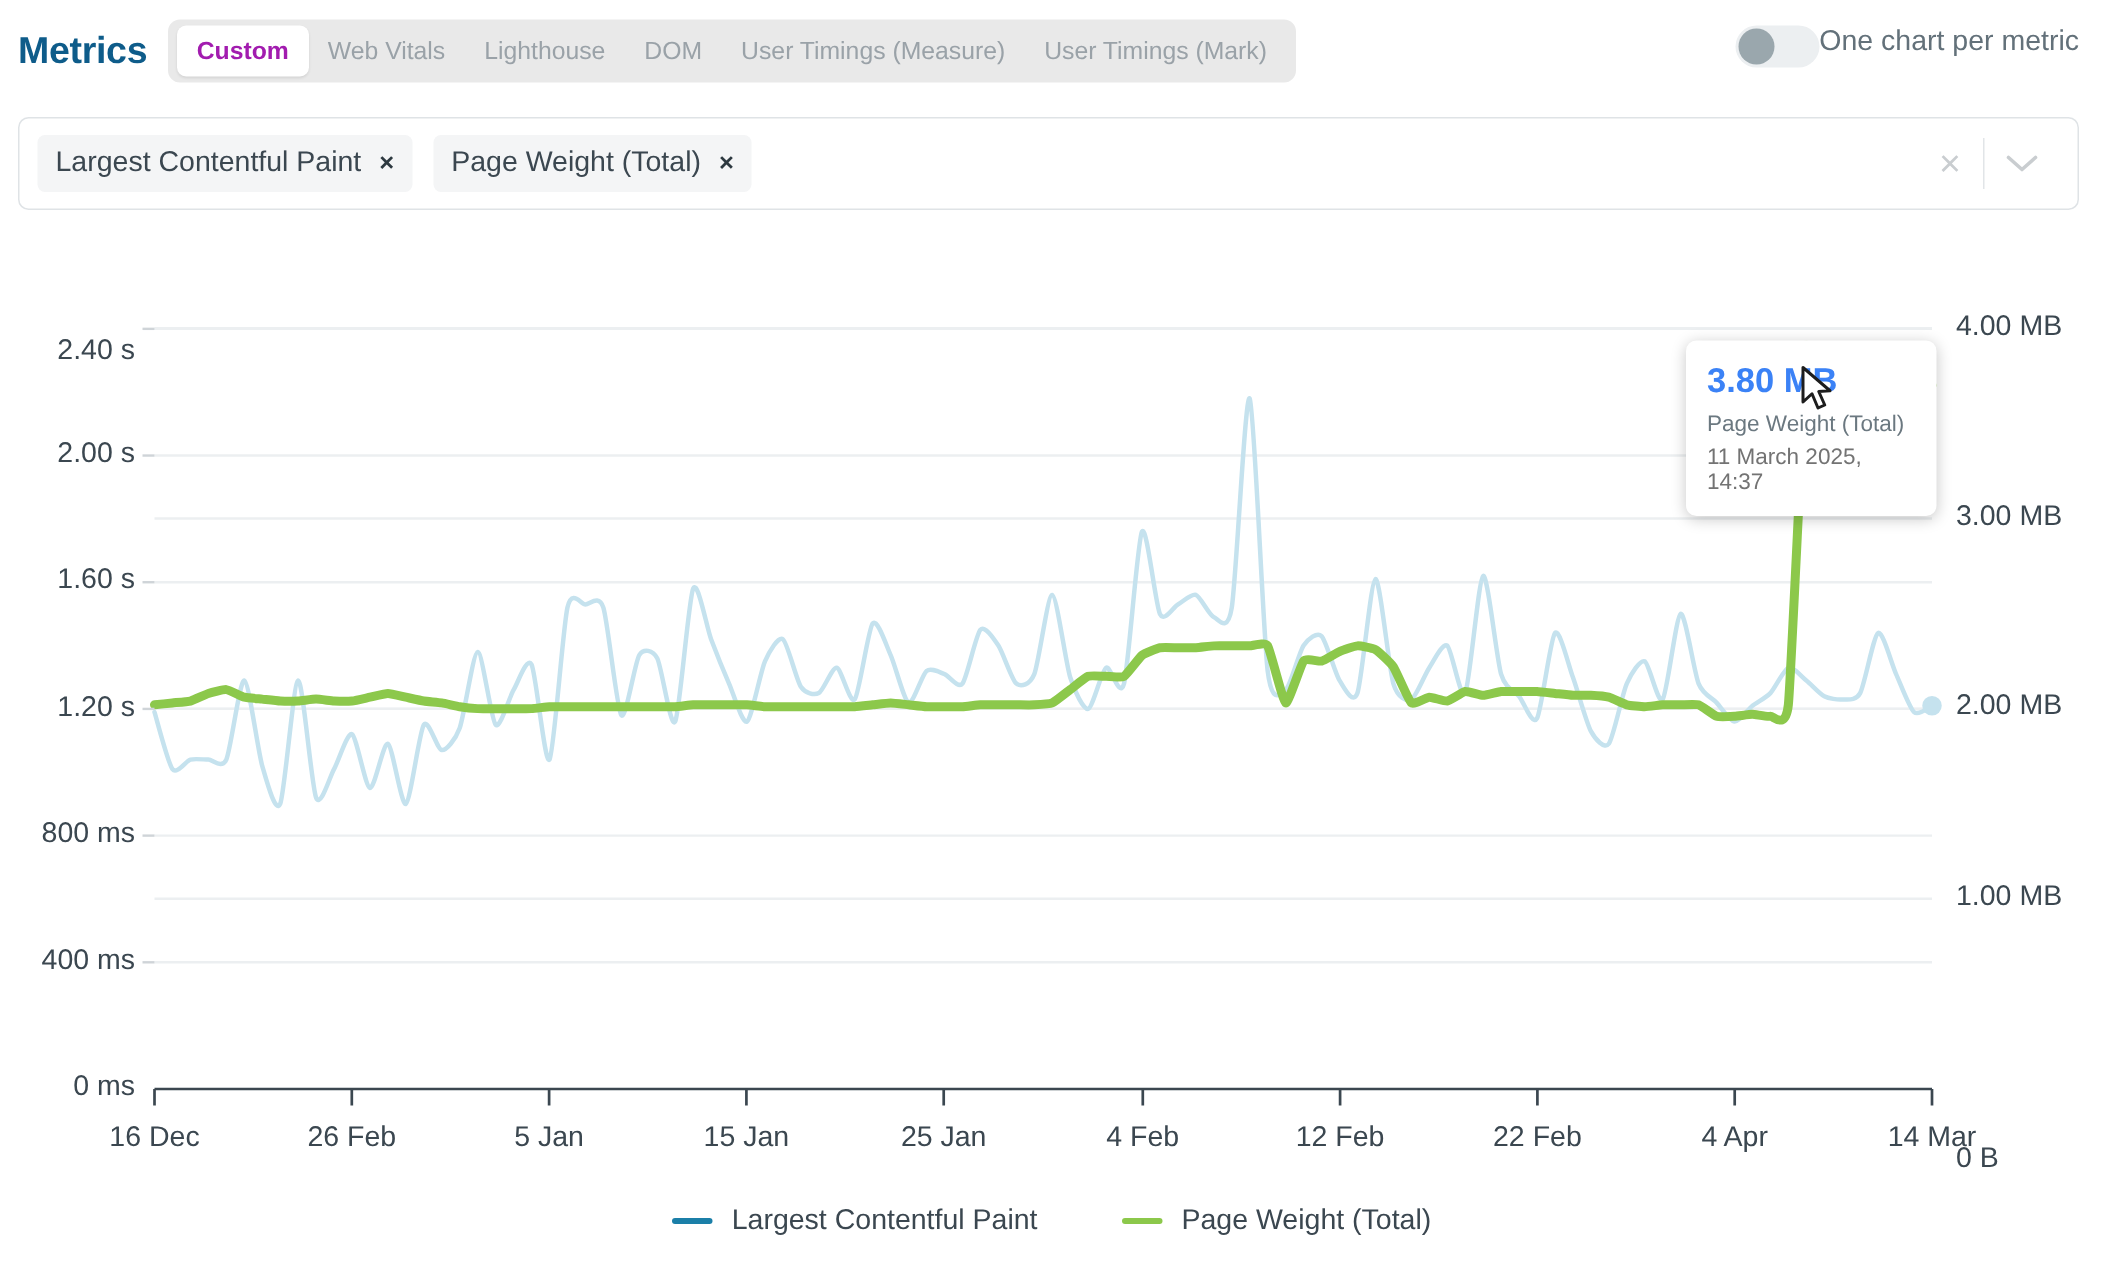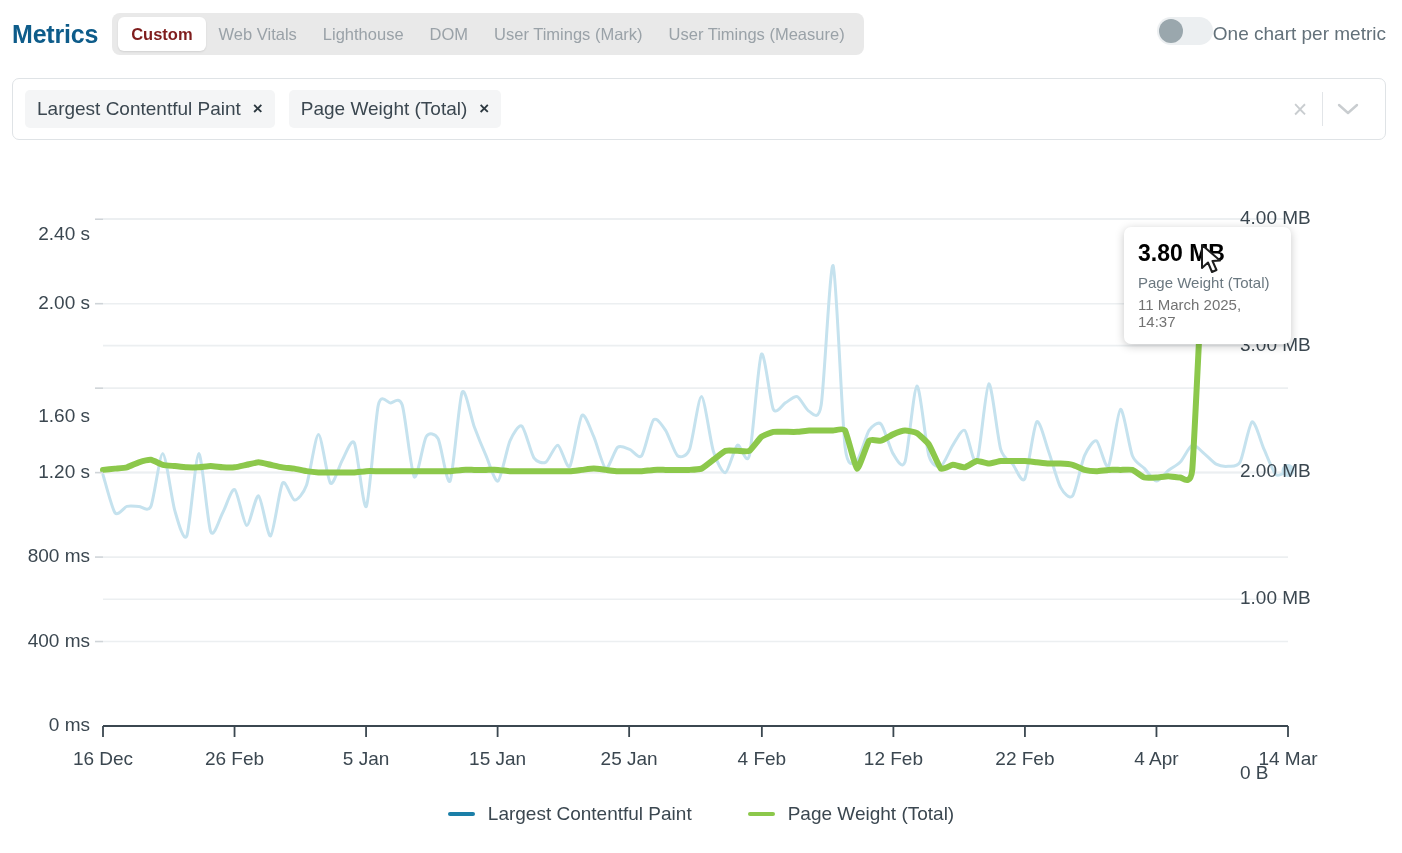--- a/index.html
+++ b/index.html
@@ -24,26 +24,26 @@
   .tabbar {
     margin-left: 14px; height: 42px; background: #e9e9e9;
     border-radius: 8px; display: flex; align-items: center; padding: 4px 6px;
   }
   .tab {
     height: 34px; padding: 0 13px; display: flex; align-items: center;
     font-size: 16.5px; color: #9aa2a8; border-radius: 6px; cursor: pointer;
     white-space: nowrap;
   }
   .tab.active {
-    background: #ffffff; color: #7f1d1d; font-weight: bold;
+    background: #ffffff; color: #a21caf; font-weight: bold;
     box-shadow: 0 1px 2px rgba(0,0,0,.10);
   }
   .toggle-wrap {
     position: absolute; right: 16px; top: 17px;
-    display: flex; align-items: flex-end; 
+    display: flex; align-items: flex-start; 
   }
   .toggle {
     width: 56px; height: 28px; border-radius: 14px; background: #eceff1;
     position: relative; cursor: pointer; flex: none;
   }
   .toggle .knob {
     position: absolute; left: 2px; top: 2px; width: 24px; height: 24px;
     border-radius: 50%; background: #9aa7ad;
   }
   .toggle-label { font-size: 19px; color: #63717a; white-space: nowrap; }
@@ -71,58 +71,58 @@
     width: 50px; text-align: center; color: #c9cdd0; cursor: pointer;
     display: flex; align-items: center; justify-content: center;
   }
 
   
   .chart-area { position: absolute; left: 0; top: 148px; width: 1402px; height: 705px; }
   .yaxis-label {
     position: absolute; font-size: 19px; color: #3b4750; white-space: nowrap;
   }
   .yl { text-align: right; width: 86px; left: 4px; }
-  .yr { text-align: right; left: 1240px; }
+  .yr { text-align: right; left: 1304px; }
   .xaxis-label {
     position: absolute; font-size: 19px; color: #3b4750; white-space: nowrap;
     transform: translateX(-50%); top: 600px;
   }
   .legend {
     position: absolute; left: 0; top: 655px; width: 1402px;
     display: flex; justify-content: center; align-items: center; gap: 56px;
   }
   .legend-item { display: flex; align-items: center; gap: 13px; cursor: pointer; }
   .legend-swatch { width: 27px; height: 4px; border-radius: 2px; }
   .legend-text { font-size: 19px; color: #3b4750; }
 
   
   .tooltip {
     position: absolute; left: 1124px; top: 227px; width: 167px;
     background: #fff; border-radius: 7px; padding: 13px 14px 14px 14px;
     box-shadow: 0 2px 10px rgba(0,0,0,.22);
   }
-  .tt-value { font-size: 23px; font-weight: bold; color: #000000; line-height: 1.15; }
+  .tt-value { font-size: 23px; font-weight: bold; color: #3b82f6; line-height: 1.15; }
   .tt-metric { font-size: 15px; color: #6b7880; margin-top: 8px; }
   .tt-date { font-size: 15px; color: #737373; margin-top: 5px; }
   .cursor-arrow { position: absolute; left: 1200px; top: 243px; pointer-events: none; }
 </style>
 </head>
 <body>
 
 <div class="app">
 
   <div class="header">
     <div class="title">Metrics</div>
     <div class="tabbar" id="tabbar">
         <div class="tab active">Custom</div>
         <div class="tab">Web Vitals</div>
         <div class="tab">Lighthouse</div>
         <div class="tab">DOM</div>
+        <div class="tab">User Timings (Measure)</div>
         <div class="tab">User Timings (Mark)</div>
-        <div class="tab">User Timings (Measure)</div>
       </div>
   </div>
 
   <div class="toggle-wrap">
     <div class="toggle">
       <div class="knob"></div>
     </div>
     <div class="toggle-label">One chart per metric</div>
   </div>
 
@@ -180,21 +180,21 @@
         <line x1="95" y1="155.69230769230768" x2="103" y2="155.69230769230768" stroke="#cfd4d8" stroke-width="1.6"></line>
         <line x1="95" y1="240.15384615384613" x2="103" y2="240.15384615384613" stroke="#cfd4d8" stroke-width="1.6"></line>
         <line x1="95" y1="324.61538461538464" x2="103" y2="324.61538461538464" stroke="#cfd4d8" stroke-width="1.6"></line>
         <line x1="95" y1="409.0769230769231" x2="103" y2="409.0769230769231" stroke="#cfd4d8" stroke-width="1.6"></line>
         <line x1="95" y1="493.53846153846155" x2="103" y2="493.53846153846155" stroke="#cfd4d8" stroke-width="1.6"></line>
       </svg>
 
     <div id="ylabels-left">
         <div class="yaxis-label yl" style="top: 59.2308px; margin-top: 16px;">2.40 s</div>
         <div class="yaxis-label yl" style="top: 143.692px;">2.00 s</div>
-        <div class="yaxis-label yl" style="top: 228.154px; margin-top: 29px;">1.60 s</div>
+        <div class="yaxis-label yl" style="top: 228.154px;">1.60 s</div>
         <div class="yaxis-label yl" style="top: 312.615px;">1.20 s</div>
         <div class="yaxis-label yl" style="top: 397.077px;">800 ms</div>
         <div class="yaxis-label yl" style="top: 481.538px;">400 ms</div>
         <div class="yaxis-label yl" style="top: 566px;">0 ms</div>
       </div>
     <div id="ylabels-right">
         <div class="yaxis-label yr" style="top: 58.8406px;">4.00 MB</div>
         <div class="yaxis-label yr" style="top: 185.63px;">3.00 MB</div>
         <div class="yaxis-label yr" style="top: 312.42px;">2.00 MB</div>
         <div class="yaxis-label yr" style="top: 439.21px;">1.00 MB</div>

